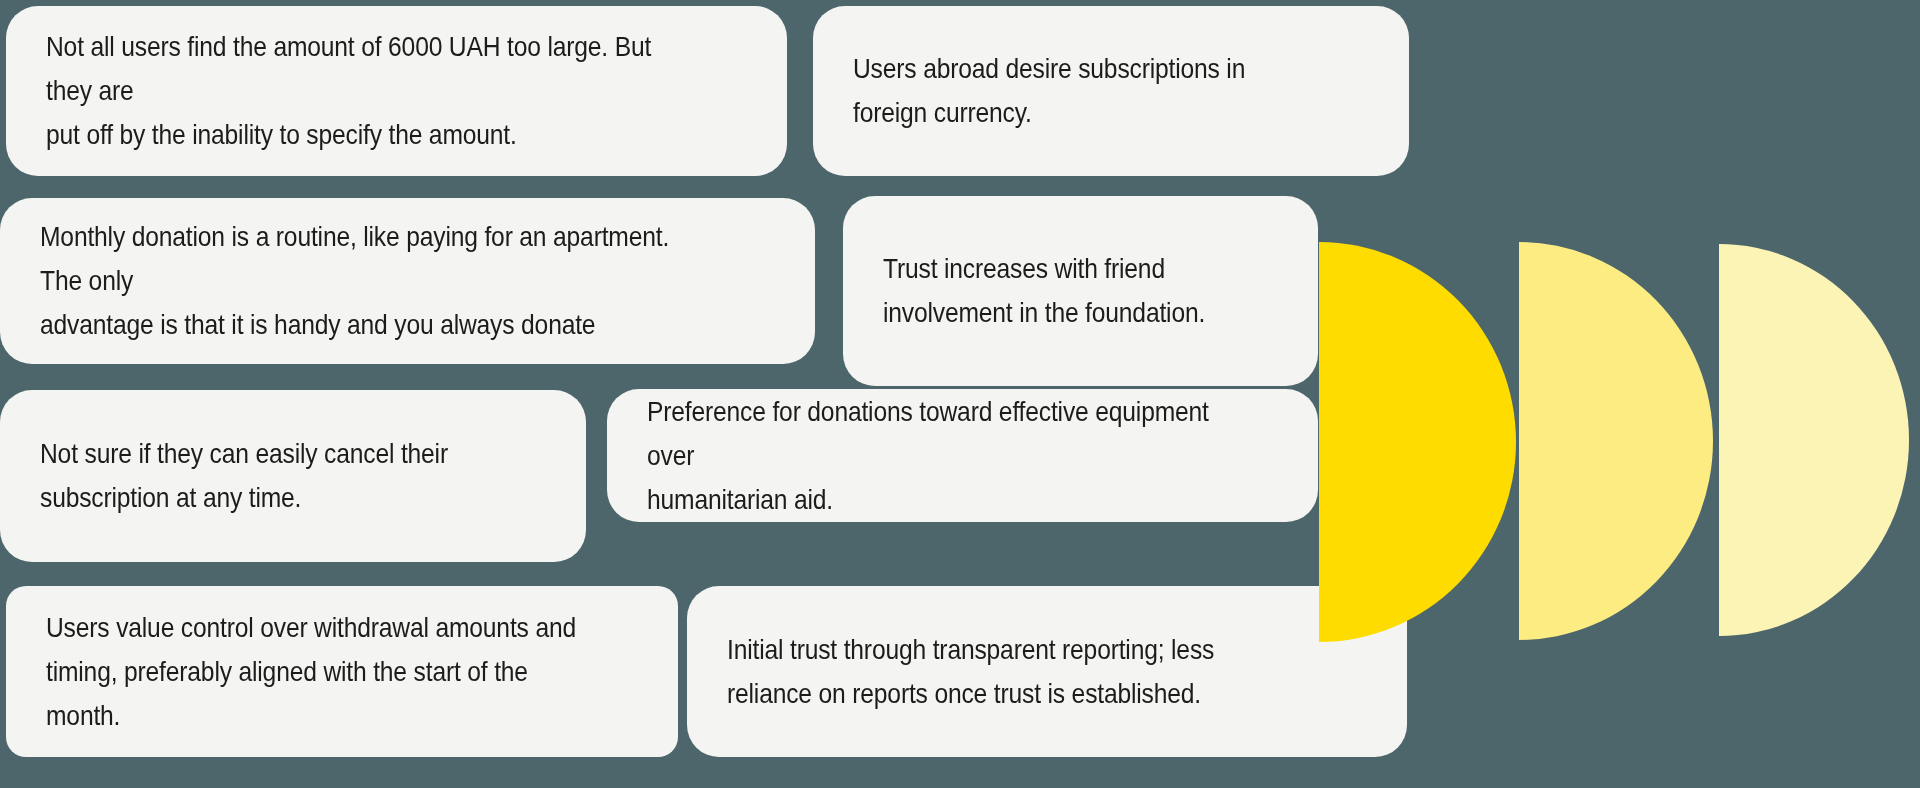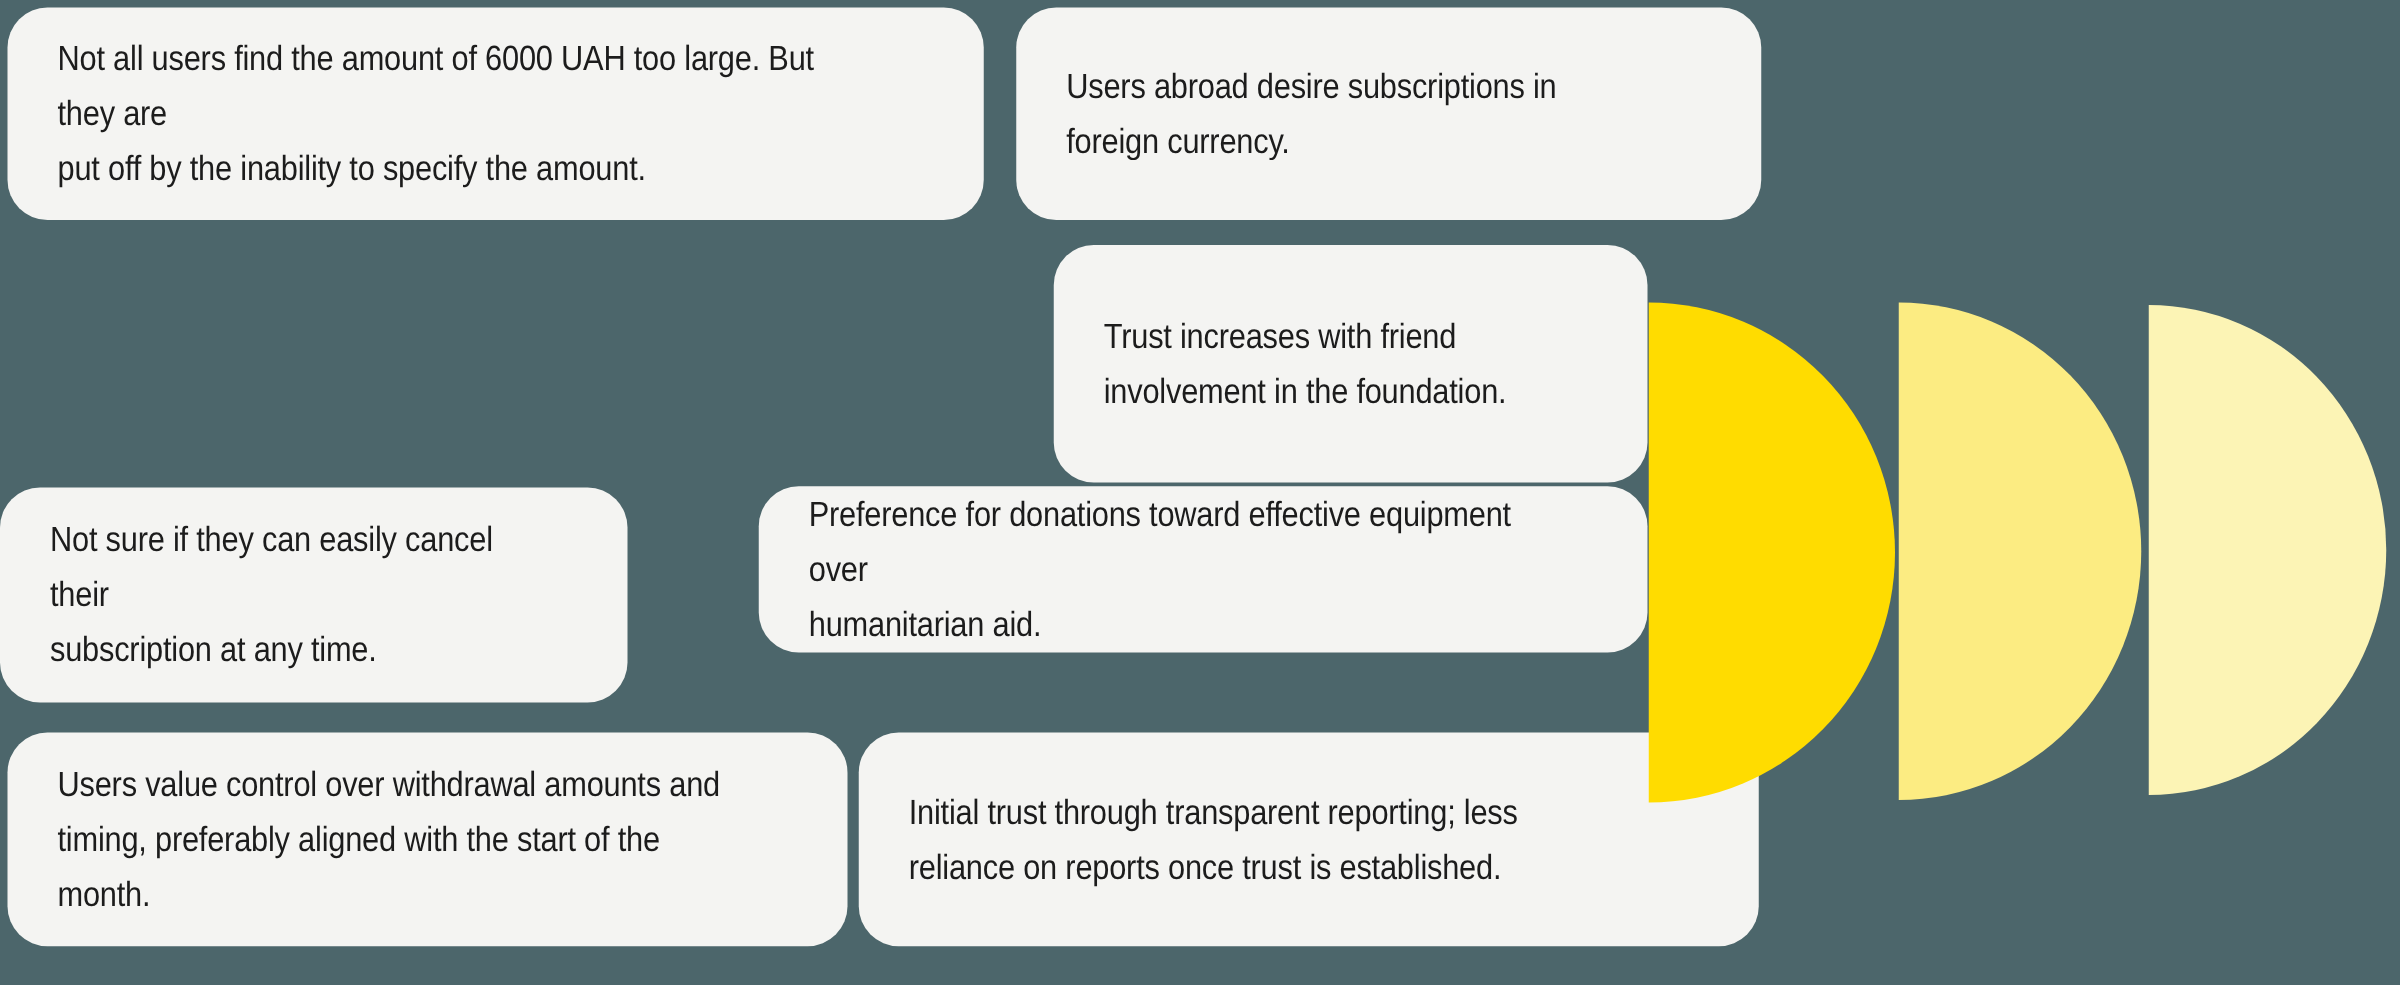--- a/index.html
+++ b/index.html
@@ -33,23 +33,23 @@
     color: #1C1C1C;
     white-space: pre-line;
     transform: scaleX(0.88);
     transform-origin: 0 50%;
   }
   
   .c1 { left: 6px;   top: 6px;   width: 781px; height: 170px; }
   .c2 { left: 813px; top: 6px;   width: 596px; height: 170px; }
   .c3 { left: 0;     top: 198px; width: 815px; height: 166px; border-top-left-radius: 32px; }
   .c4 { left: 843px; top: 196px; width: 475px; height: 190px; }
-  .c5 { left: 0;     top: 390px; width: 502px; height: 172px; }
+  .c5 { left: 0;     top: 390px; width: 586px; height: 172px; }
   .c6 { left: 607px; top: 389px; width: 711px; height: 133px; }
-  .c7 { left: 6px;   top: 586px; width: 672px; height: 171px; }
+  .c7 { left: 6px;   top: 586px; width: 672px; height: 171px; border-radius: 20px; }
   .c8 { left: 687px; top: 586px; width: 720px; height: 171px; }
 
   
   .semi {
     position: absolute;
     border-radius: 0 100% 100% 0 / 0 50% 50% 0;
   }
   .s1 { left: 1319px; top: 242px; width: 197px; height: 400px; background: #FFDC00; }
   .s2 { left: 1519px; top: 242px; width: 194px; height: 398px; background: #FCEC82; }
   .s3 { left: 1719px; top: 244px; width: 190px; height: 392px; background: #FCF4B5; }
@@ -62,20 +62,24 @@
   <div class="card c1">
     <div class="card-text">Not all users find the amount of 6000 UAH too large. But they are
 put off by the inability to specify the amount.</div>
   </div>
 
   <div class="card c2">
     <div class="card-text">Users abroad desire subscriptions in
 foreign currency.</div>
   </div>
 
+  <div class="card c3">
+    <div class="card-text">Monthly donation is a routine, like paying for an apartment. The only
+advantage is that it is handy and you always donate</div>
+  </div>
 
   <div class="card c4">
     <div class="card-text">Trust increases with friend
 involvement in the foundation.</div>
   </div>
 
   <div class="card c5">
     <div class="card-text">Not sure if they can easily cancel their
 subscription at any time.</div>
   </div>

